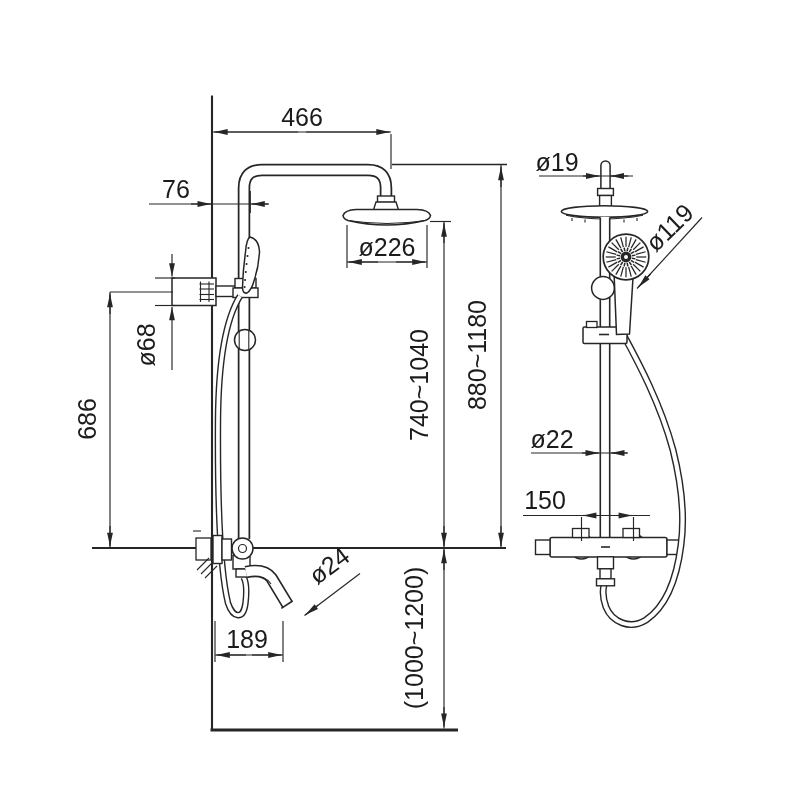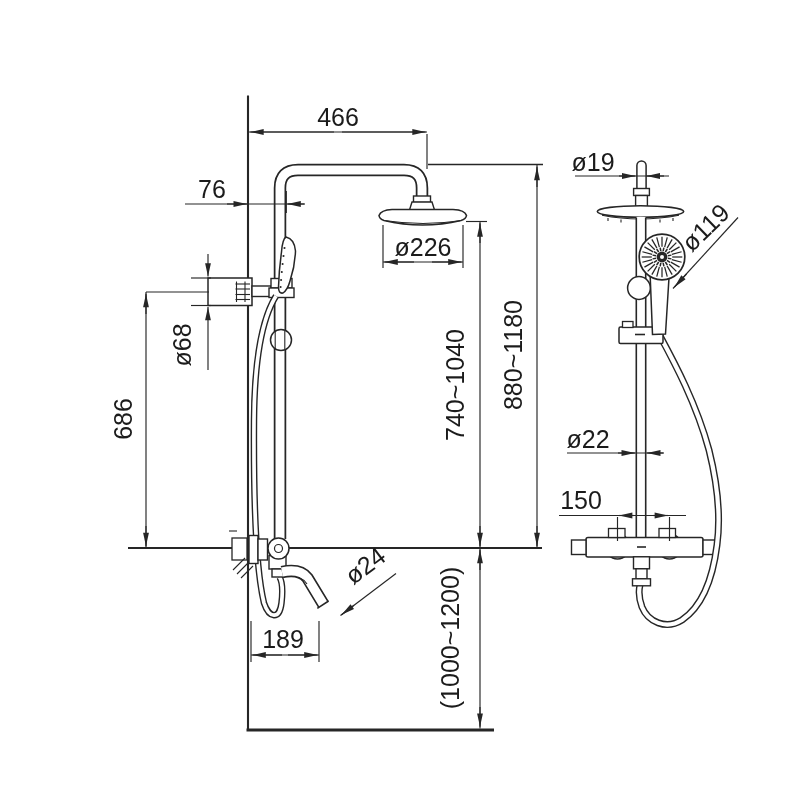--- a/index.html
+++ b/index.html
@@ -1,16 +1,16 @@
 <!DOCTYPE html>
 <html><head>
 <meta charset="utf-8">
 <style>
   html,body{margin:0;padding:0;background:#ffffff;}
-  #stage{position:relative;width:732px;height:800px;background:#ffffff;overflow:hidden;padding-left:36px;}
+  #stage{position:relative;width:732px;height:800px;background:#ffffff;overflow:hidden;}
   svg{display:block;}
   .ln{stroke:#262626;fill:none;stroke-width:1.6;}
   .thin{stroke:#262626;fill:none;stroke-width:1.1;}
   .dim{stroke:#262626;fill:none;stroke-width:1.15;}
   .wht{fill:#ffffff;stroke:#262626;}
   text{fill:#1b1b1b;font-family:"Liberation Sans","DejaVu Sans",sans-serif;font-size:25px;
        text-anchor:middle;}
 </style>
 </head>
 <body>

